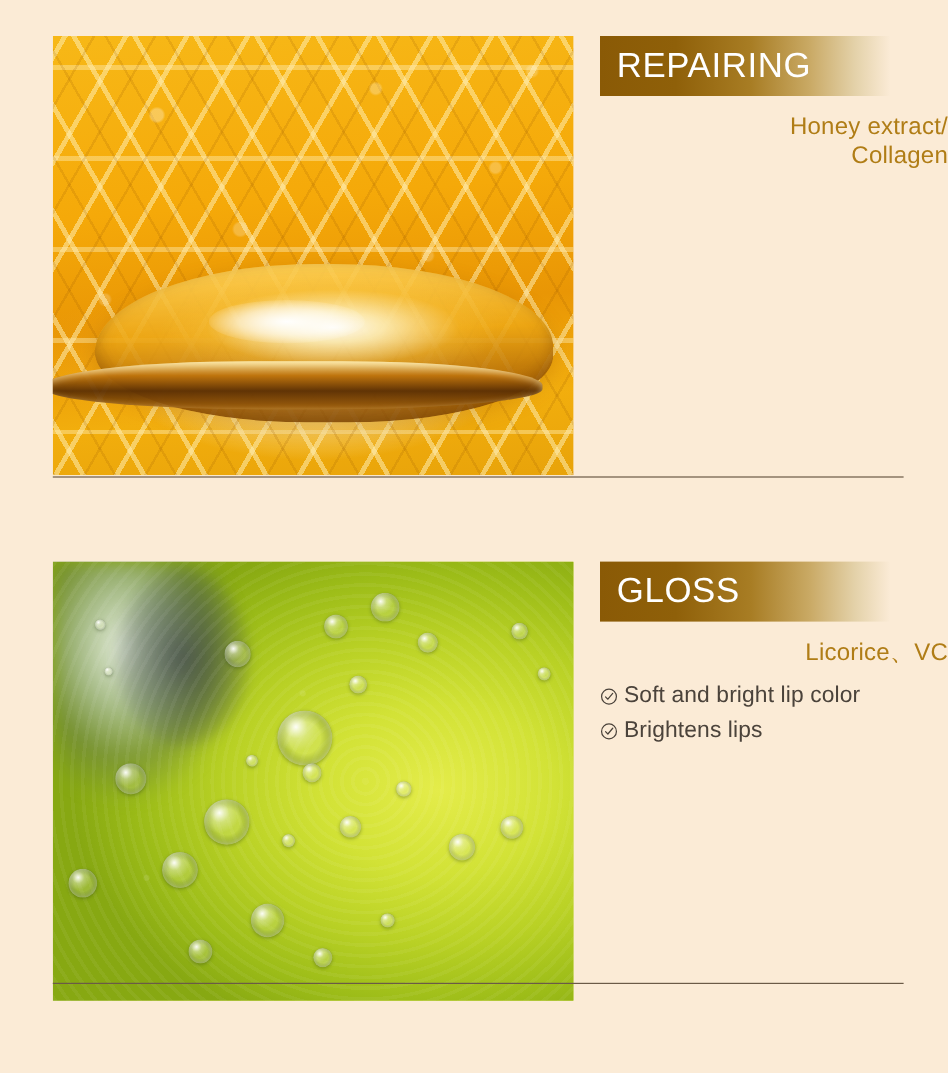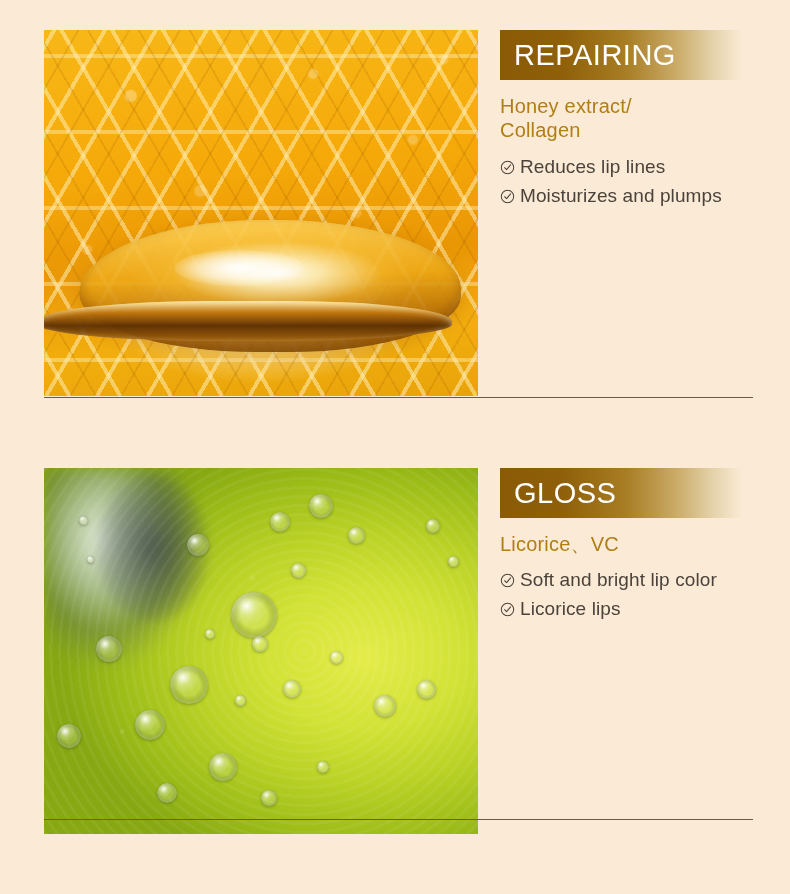--- a/index.html
+++ b/index.html
@@ -15,20 +15,21 @@
     font-family:"Liberation Sans", sans-serif;
     overflow:hidden;
     position:relative;
   }
 
   .page {
     position:relative;
     width:790px;
     height:894px;
     background:#fbebd6;
+    text-align:right;
   }
 
   
   .feature-block {
     position:absolute;
     left:0;
     width:790px;
   }
   #block-repairing { top:30px;  height:368px; }
   #block-gloss     { top:468px; height:368px; }
@@ -230,40 +231,20 @@
     <div class="content">
       <div class="banner">
         <span class="banner-text">REPAIRING</span>
       </div>
 
       <div class="subtitle">
         <div>Honey extract/</div>
         <div>Collagen</div>
       </div>
 
-      <ul class="bullets">
-        <li class="bullet">
-          <span class="bullet-icon">
-            <svg width="15" height="15" viewBox="0 0 16 16">
-              <circle cx="8" cy="8" r="6.6" fill="none" stroke="#4b433b" stroke-width="1.1"></circle>
-              <path d="M4.9 8.2 L7 10.3 L11.3 5.2" fill="none" stroke="#4b433b" stroke-width="1.1" stroke-linecap="round" stroke-linejoin="round"></path>
-            </svg>
-          </span>
-          <span class="bullet-label">Reduces lip lines</span>
-        </li>
-        <li class="bullet">
-          <span class="bullet-icon">
-            <svg width="15" height="15" viewBox="0 0 16 16">
-              <circle cx="8" cy="8" r="6.6" fill="none" stroke="#4b433b" stroke-width="1.1"></circle>
-              <path d="M4.9 8.2 L7 10.3 L11.3 5.2" fill="none" stroke="#4b433b" stroke-width="1.1" stroke-linecap="round" stroke-linejoin="round"></path>
-            </svg>
-          </span>
-          <span class="bullet-label">Moisturizes and plumps</span>
-        </li>
-      </ul>
     </div>
   </div>
 
   <div class="divider" id="divider-1"></div>
 
   <div class="feature-block" id="block-gloss">
 
     <div class="photo">
       <div class="photo-lime">
         <div class="lime-blur-left"></div>
@@ -317,21 +298,21 @@
           </span>
           <span class="bullet-label">Soft and bright lip color</span>
         </li>
         <li class="bullet">
           <span class="bullet-icon">
             <svg width="15" height="15" viewBox="0 0 16 16">
               <circle cx="8" cy="8" r="6.6" fill="none" stroke="#4b433b" stroke-width="1.1"></circle>
               <path d="M4.9 8.2 L7 10.3 L11.3 5.2" fill="none" stroke="#4b433b" stroke-width="1.1" stroke-linecap="round" stroke-linejoin="round"></path>
             </svg>
           </span>
-          <span class="bullet-label">Licorice lips</span>
+          <span class="bullet-label">Brightens lips</span>
         </li>
       </ul>
     </div>
   </div>
 
   <div class="divider" id="divider-2"></div>
 
 </div>
 
 </body></html>

